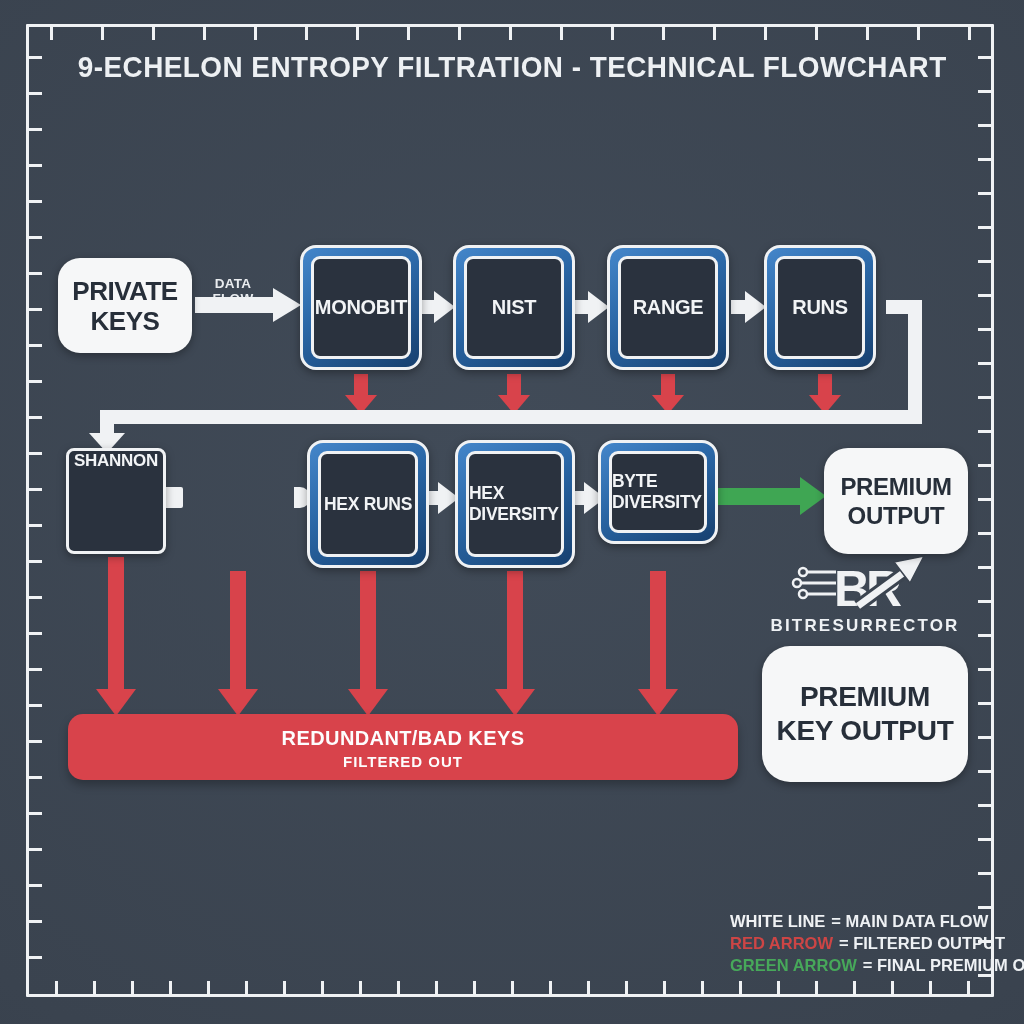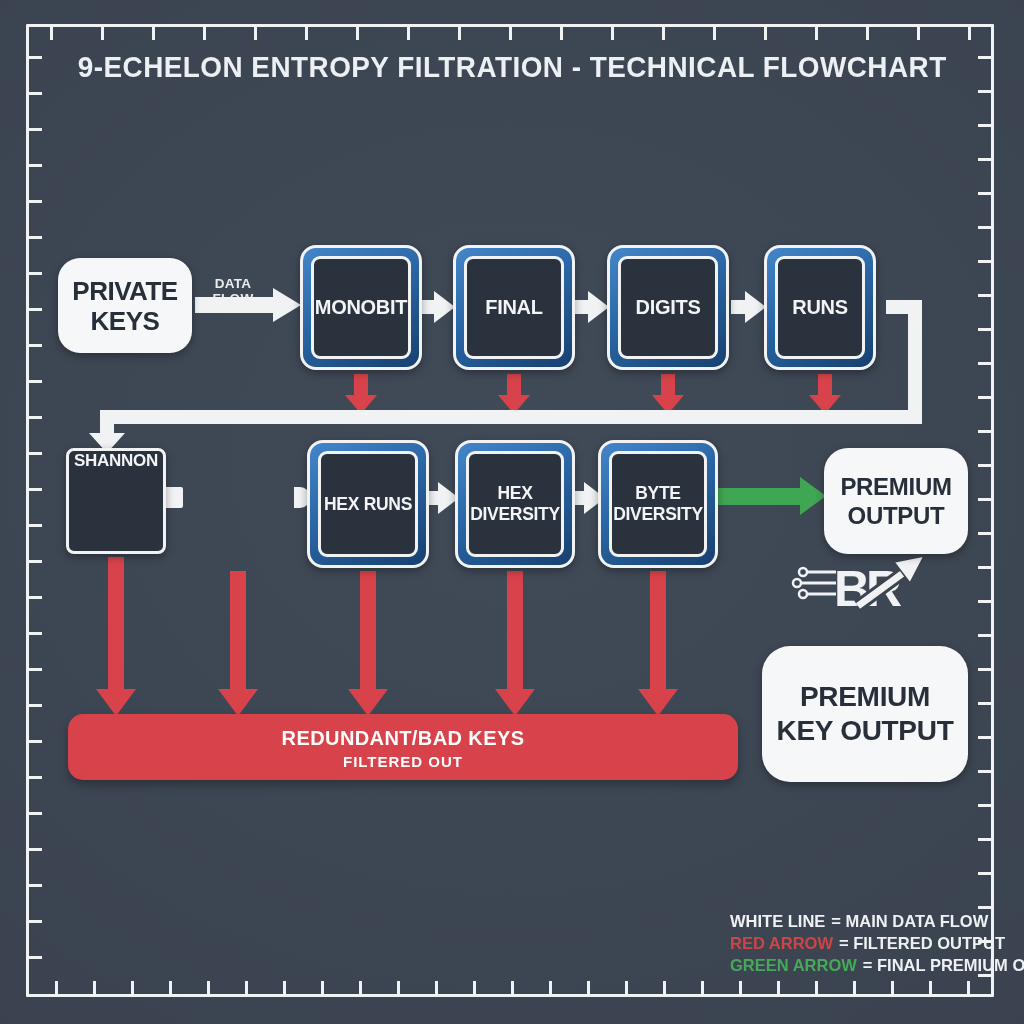--- a/index.html
+++ b/index.html
@@ -19,21 +19,21 @@
   .title{left:0;top:50px;width:1024px;text-align:center;color:#edf0f3;font-size:30px;font-weight:bold;}
   .title span{display:inline-block;transform:scaleX(.93);letter-spacing:.5px;white-space:nowrap;}
   
   .bluebox{
     z-index:7;box-sizing:border-box;border:3px solid #f0f2f4;border-radius:16px;padding:8px;
     background:linear-gradient(150deg,#4486ca 0%,#2a66a5 45%,#17406f 100%);
     box-shadow:0 3px 8px rgba(0,0,0,.35);
   }
   .bluebox-inner{
     width:100%;height:100%;box-sizing:border-box;border:3px solid #f0f2f4;border-radius:9px;
-    background:#2a323e;display:flex;align-items:center;justify-content:center;text-align:center;
+    background:#2a323e;display:flex;align-items:center;justify-content:center;
     color:#f2f4f6;font-weight:bold;
   }
   .r1 .bluebox-inner{font-size:20px;line-height:23px;letter-spacing:-.3px;}
   .r2 .bluebox-inner{font-size:17.5px;line-height:21px;letter-spacing:-.3px;}
   .plainbox{
     z-index:7;box-sizing:border-box;border:3px solid #f0f2f4;border-radius:8px;background:#2a323e;
     display:flex;align-items:flex-start;justify-content:center;text-align:center;
     color:#f2f4f6;font-weight:bold;font-size:17px;letter-spacing:-.3px;box-shadow:0 3px 8px rgba(0,0,0,.35);
   }
   .whitebox{
@@ -93,24 +93,24 @@
   </div>
 
   <div class="abs dataflow">DATA FLOW</div>
   <div class="abs hshaft" style="left:195px;top:297px;width:78px;height:16px"></div>
   <div class="abs tri hr-w-lg" style="left:273px;top:288px"></div>
 
   <div class="abs bluebox r1" style="left:300px;top:245px;width:122px;height:125px">
     <div class="bluebox-inner">MONOBIT</div>
   </div>
   <div class="abs bluebox r1" style="left:453px;top:245px;width:122px;height:125px">
-    <div class="bluebox-inner">FINAL</div>
+    <div class="bluebox-inner">NIST</div>
   </div>
   <div class="abs bluebox r1" style="left:607px;top:245px;width:122px;height:125px">
-    <div class="bluebox-inner">DIGITS</div>
+    <div class="bluebox-inner">RANGE</div>
   </div>
   <div class="abs bluebox r1" style="left:764px;top:245px;width:112px;height:125px">
     <div class="bluebox-inner">RUNS</div>
   </div>
 
   <div class="abs hshaft" style="left:422px;top:300px;width:12px;height:14px"></div>
   <div class="abs tri hr-w" style="left:434px;top:291px"></div>
   <div class="abs hshaft" style="left:575px;top:300px;width:13px;height:14px"></div>
   <div class="abs tri hr-w" style="left:588px;top:291px"></div>
   <div class="abs hshaft" style="left:731px;top:300px;width:14px;height:14px"></div>
@@ -133,21 +133,21 @@
 
   <div class="abs plainbox" style="left:66px;top:448px;width:100px;height:106px">
     <span>SHANNON</span>
   </div>
   <div class="abs bluebox r2" style="left:307px;top:440px;width:122px;height:128px">
     <div class="bluebox-inner">HEX RUNS</div>
   </div>
   <div class="abs bluebox r2" style="left:455px;top:440px;width:120px;height:128px">
     <div class="bluebox-inner">HEX DIVERSITY</div>
   </div>
-  <div class="abs bluebox r2" style="left:598px;top:440px;width:120px;height:128px">
+  <div class="abs bluebox r2" style="left:598px;top:440px;width:120px;height:104px">
     <div class="bluebox-inner">BYTE DIVERSITY</div>
   </div>
 
   <div class="abs connbar" style="left:161px;top:487px;width:22px;height:21px;border-radius:2px"></div>
   <div class="abs connbar" style="left:294px;top:487px;width:16px;height:21px;border-radius:0 10px 10px 0"></div>
   <div class="abs hshaft" style="left:428px;top:491px;width:10px;height:14px"></div>
   <div class="abs tri hr-w" style="left:438px;top:482px"></div>
   <div class="abs hshaft" style="left:574px;top:491px;width:10px;height:14px"></div>
   <div class="abs tri hr-w" style="left:584px;top:482px"></div>
 
@@ -183,20 +183,21 @@
       </g>
       <circle cx="13" cy="20" r="4" fill="#3b4450" stroke="#f0f2f4" stroke-width="2.5"></circle>
       <circle cx="7" cy="31" r="4" fill="#3b4450" stroke="#f0f2f4" stroke-width="2.5"></circle>
       <circle cx="13" cy="42" r="4" fill="#3b4450" stroke="#f0f2f4" stroke-width="2.5"></circle>
       <text x="44" y="54" font-size="50" font-weight="bold" fill="#f0f2f4" font-family="Liberation Sans, DejaVu Sans, sans-serif" letter-spacing="-4">BR</text>
       <path d="M68 54 L120 16" stroke="#3b4450" stroke-width="13" fill="none"></path>
       <path d="M68 54 L120 16" stroke="#f0f2f4" stroke-width="7" fill="none"></path>
       <polygon points="134,4 120,31 104,10" fill="#f0f2f4" stroke="#3b4450" stroke-width="1.5"></polygon>
     </svg>
   </div>
+  <div class="abs brandname">BITRESURRECTOR</div>
 
   <div class="abs whitebox pko" style="left:762px;top:646px;width:206px;height:136px;border-radius:28px;padding:0 14px">
     <span>PREMIUM KEY OUTPUT</span>
   </div>
 
   <div class="abs legend">
     <div class="legend-row">
       <span class="t-white">WHITE LINE</span><span class="lg-desc">= MAIN DATA FLOW</span>
     </div>
     <div class="legend-row">

